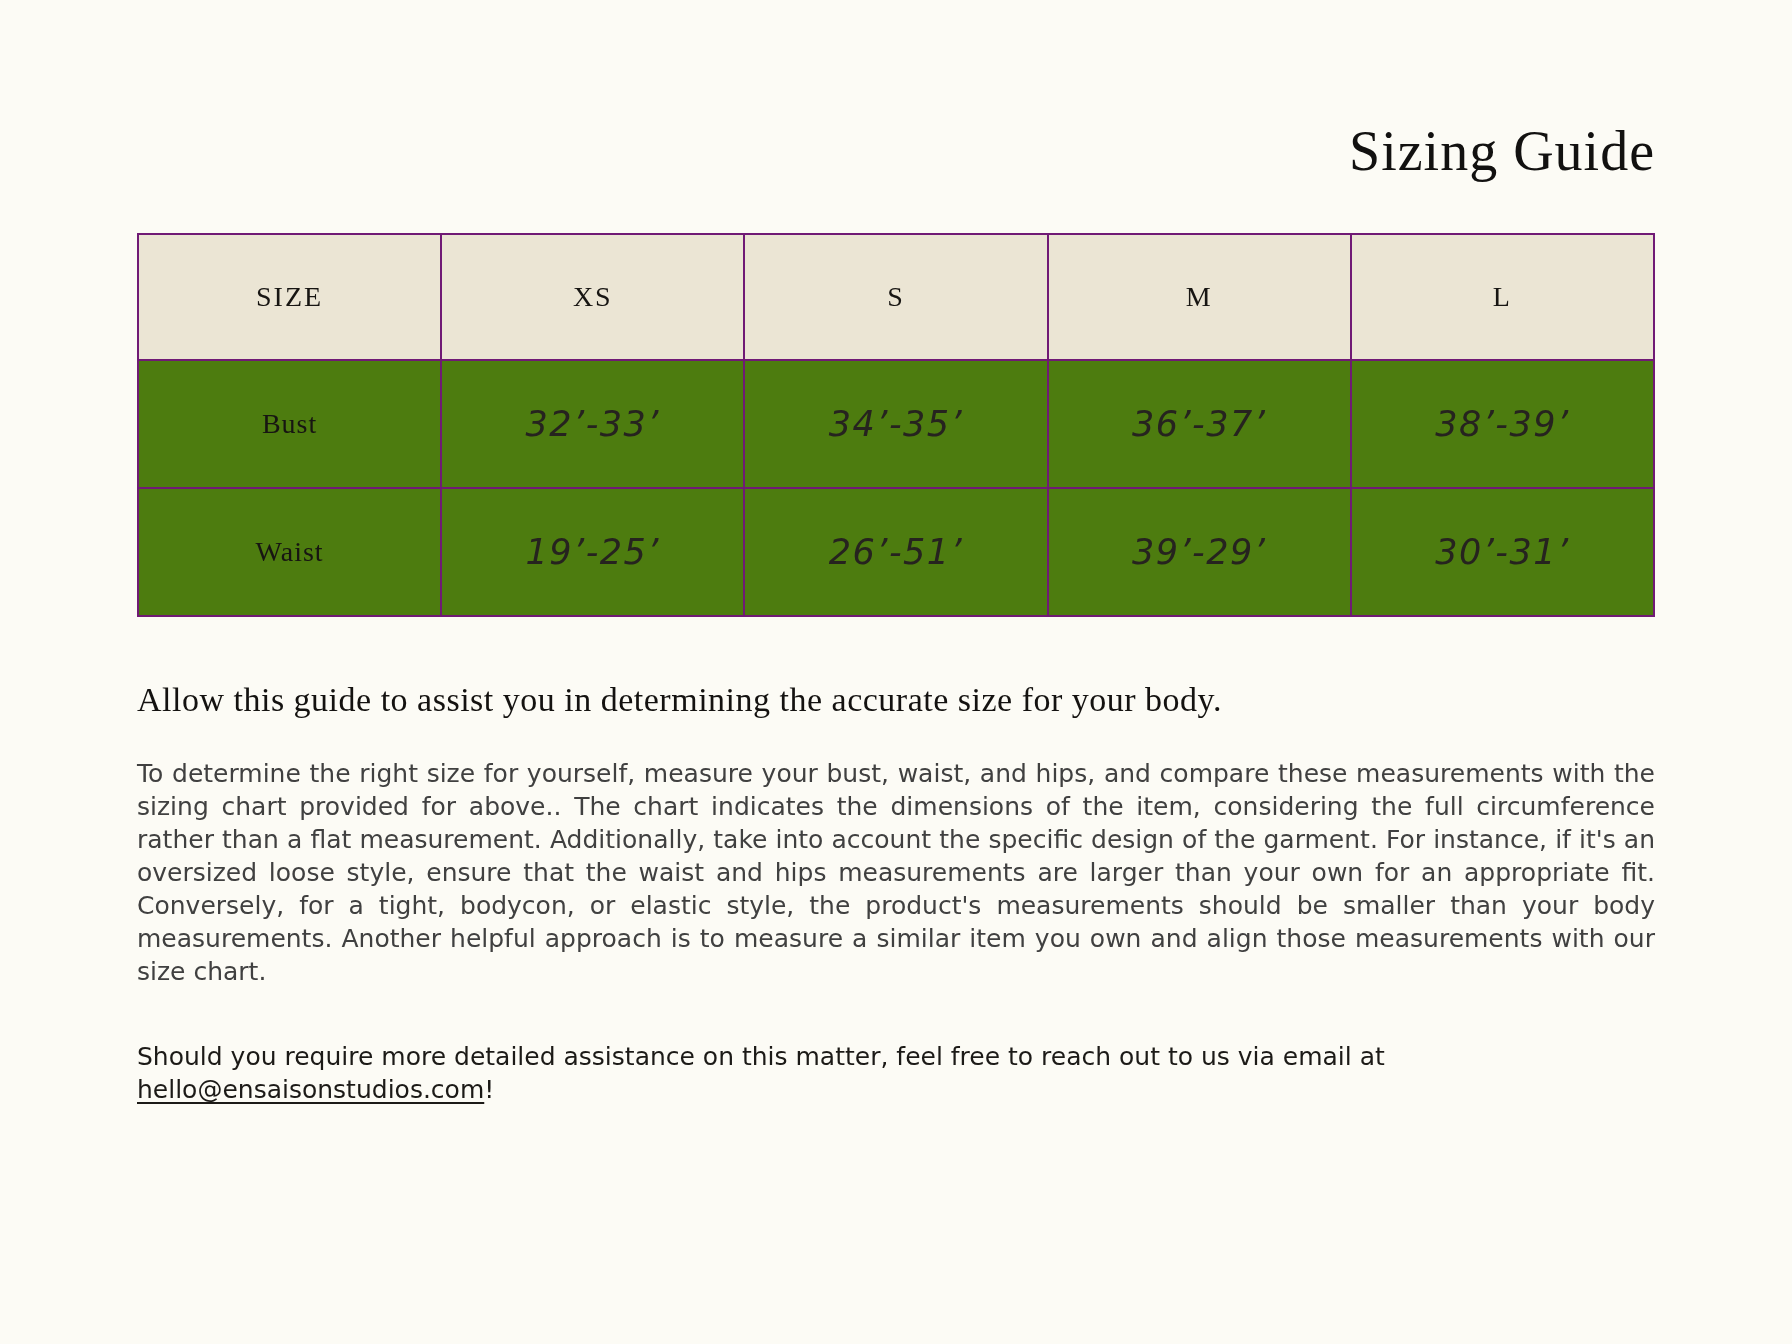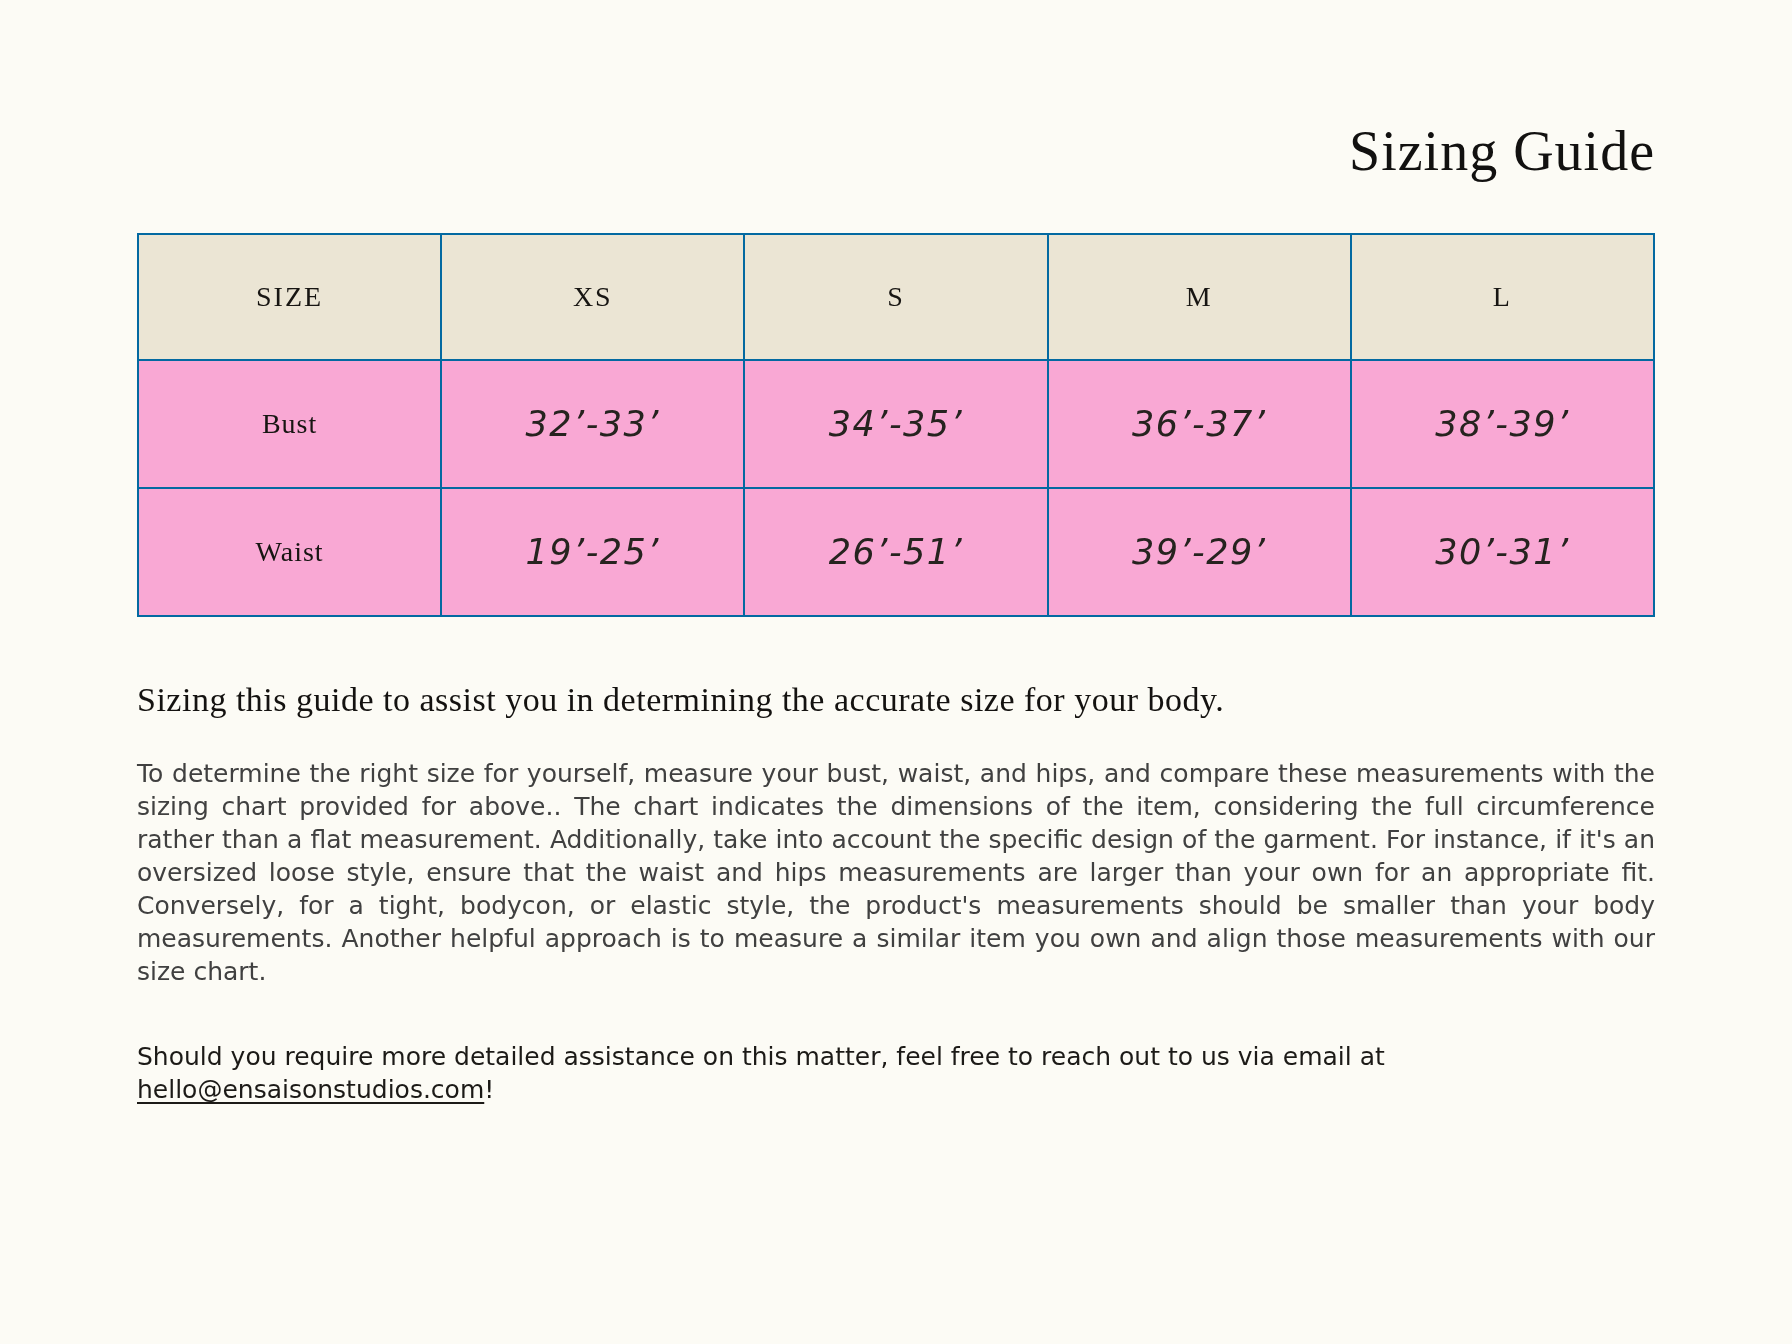--- a/index.html
+++ b/index.html
@@ -31,36 +31,36 @@
     color: #121110;
   }
   table.size-table {
     margin-top: 48px;
     width: 100%;
     border-collapse: collapse;
     table-layout: fixed;
   }
   table.size-table th,
   table.size-table td {
-    border: 2px solid #0369a1;
+    border: 2px solid #701a75;
     text-align: center;
     vertical-align: middle;
     padding: 0;
   }
   table.size-table th {
     background: #ebe5d4;
     height: 124px;
     font-family: "Liberation Serif", "DejaVu Serif", serif;
     font-weight: 400;
     font-size: 28px;
     letter-spacing: 2px;
     color: #171512;
   }
   table.size-table td {
-    background: #f9a8d4;
+    background: #4d7c0f;
     height: 126px;
   }
   td.row-label {
     font-family: "Liberation Serif", "DejaVu Serif", serif;
     font-size: 28px;
     letter-spacing: 1px;
     color: #171512;
   }
   td.cell-value {
     font-family: "DejaVu Sans", "Liberation Sans", sans-serif;
@@ -125,19 +125,19 @@
       <tr>
         <td class="row-label">Waist</td>
         <td class="cell-value">19’-25’</td>
         <td class="cell-value">26’-51’</td>
         <td class="cell-value">39’-29’</td>
         <td class="cell-value">30’-31’</td>
       </tr>
     </tbody>
   </table>
 
-  <div class="subtitle">Sizing this guide to assist you in determining the accurate size for your body.</div>
+  <div class="subtitle">Allow this guide to assist you in determining the accurate size for your body.</div>
 
   <p class="body-paragraph">To determine the right size for yourself, measure your bust, waist, and hips, and compare these measurements with the sizing chart provided for above.. The chart indicates the dimensions of the item, considering the full circumference rather than a flat measurement. Additionally, take into account the specific design of the garment. For instance, if it's an oversized loose style, ensure that the waist and hips measurements are larger than your own for an appropriate fit. Conversely, for a tight, bodycon, or elastic style, the product's measurements should be smaller than your body measurements. Another helpful approach is to measure a similar item you own and align those measurements with our size chart.</p>
 
   <p class="contact-line"><span>Should you require more detailed assistance on this matter, feel free to reach out to us via email at </span><a class="email-link">hello@ensaisonstudios.com</a><span>!</span></p>
 
 </div>
 
 </body></html>

